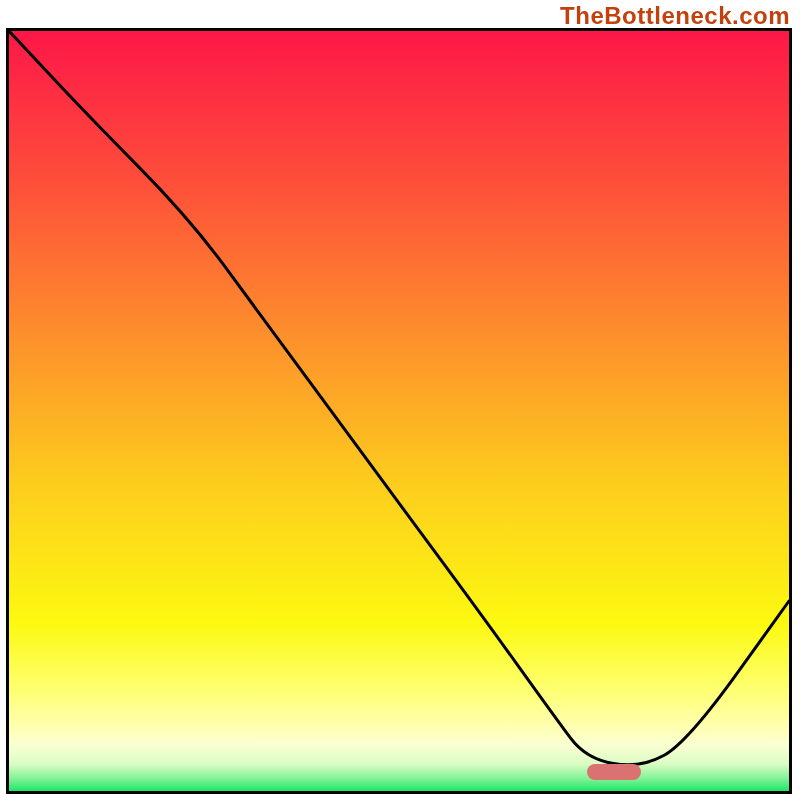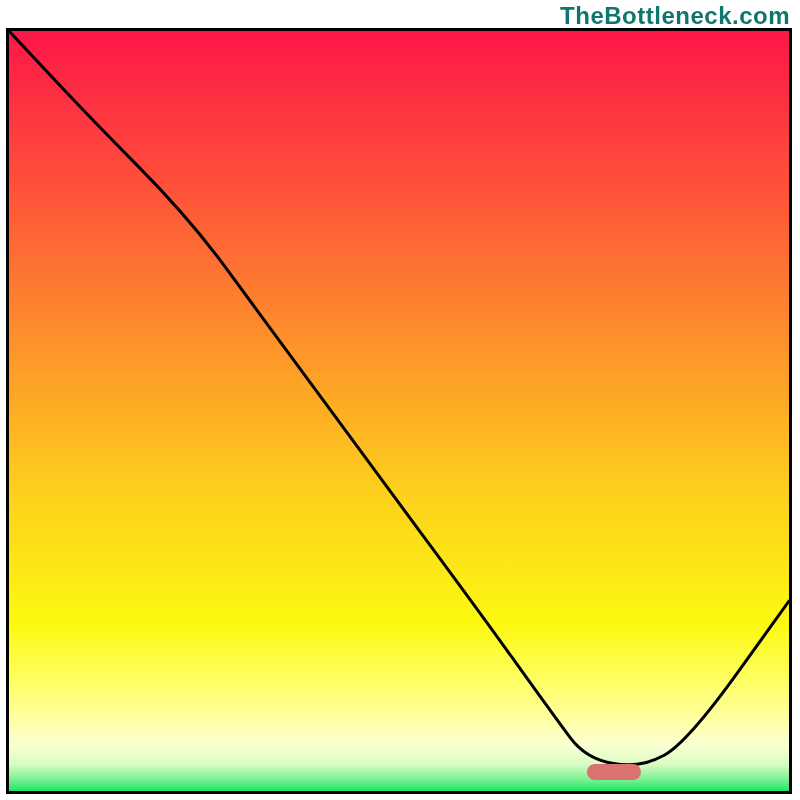--- a/index.html
+++ b/index.html
@@ -26,21 +26,21 @@
     width: 100%;
     height: 100%;
   }
   .watermark {
     position: absolute;
     top: 2px;
     right: 10px;
     font-family: Arial, Helvetica, sans-serif;
     font-size: 24px;
     font-weight: 600;
-    color: #0f766e;
+    color: #c2410c;
     letter-spacing: 0.5px;
   }
   .curve {
     position: absolute;
     left: 0;
     top: 0;
     width: 100%;
     height: 100%;
     pointer-events: none;
   }

